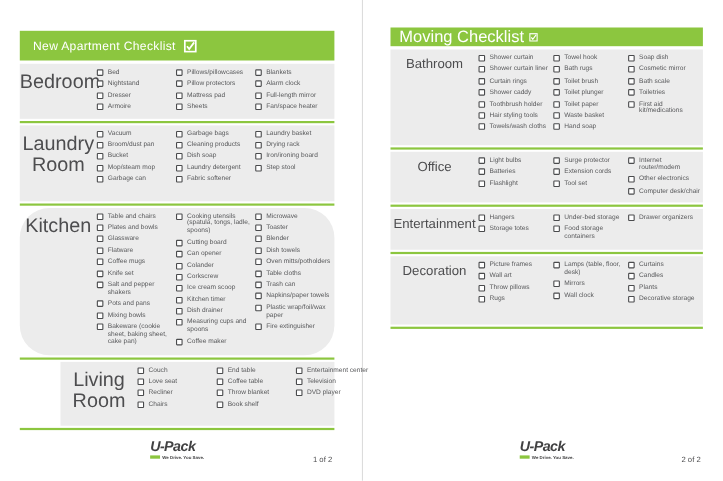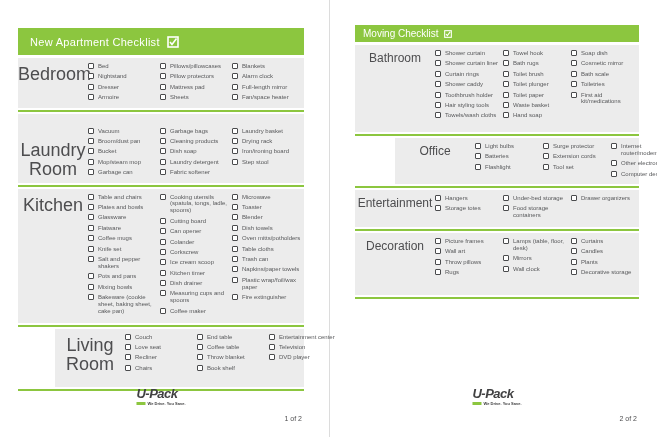--- a/index.html
+++ b/index.html
@@ -16,21 +16,21 @@
   }
   .page-gutter{position:absolute;left:329px;top:0;width:1px;height:437px;background:#dcdcdc;}
   .page{position:absolute;}
   .page1{left:18px;top:28px;width:286px;height:398px;}
   .page2{left:355px;top:25px;width:284px;height:401px;}
   .titlebar{
     background:var(--green);color:#fff;display:flex;align-items:center;gap:7px;
     margin-bottom:3px;
   }
   .page1 .titlebar{height:27px;font-size:11px;padding-left:12px;letter-spacing:.3px;}
-  .page2 .titlebar{height:17px;font-size:10px;padding-left:8px;gap:5px;text-align:right;}
+  .page2 .titlebar{height:17px;font-size:15px;padding-left:8px;gap:5px;text-align:right;}
   .titlebar svg{display:block;}
   .section{background:var(--section-bg);display:flex;padding:5px 0 3px 0;}
   .sec-divider{height:2px;background:var(--green);margin:2px 0;}
   .sec-label{
     color:var(--label);text-align:center;line-height:1.08;padding-top:2px;flex-shrink:0;
   }
   .page1 .sec-label{width:70px;font-size:18px;}
   .page2 .sec-label{width:80px;font-size:12px;}
   .cols{display:flex;flex:1;}
   .col{display:flex;flex-direction:column;}
@@ -39,30 +39,30 @@
   .page2 .col{width:68px;}
   .page2 .col:last-child{flex:1;}
   .item{display:flex;align-items:flex-start;gap:4px;margin-bottom:3.5px;}
   .cb{
     width:6px;height:6px;border:1px solid #4a4b4d;background:#fff;border-radius:1px;
     flex-shrink:0;margin-top:0;
   }
   .item-label{font-size:6px;line-height:1.15;color:var(--text);padding-right:2px;}
   
   .section-bedroom{min-height:49px;}
-  .section-laundry-room{min-height:69px;align-items:flex-end;}
-  .section-kitchen{min-height:134px;}
+  .section-laundry-room{min-height:69px;}
+  .section-kitchen{min-height:134px;border-radius:27px;}
   .section-living-room{min-height:58px;margin-left:37px;}
   .section-bathroom{min-height:87px;}
-  .section-office{min-height:43px;margin-left:40px;}
+  .section-office{min-height:43px;}
   .section-organization{min-height:37px;}
   .section-decoration{min-height:62px;}
   .footer{position:absolute;left:0;right:0;bottom:0;height:24px;}
   .logo{
-    position:absolute;left:50%;transform:translateX(-50%);bottom:20px;
+    position:absolute;left:50%;transform:translateX(-50%);bottom:8px;
     text-align:left;color:#414142;
   }
   .logo-text{
     font-size:13px;font-weight:bold;font-style:italic;letter-spacing:-0.5px;line-height:1;
   }
   .logo-sub{display:flex;align-items:center;gap:2px;margin-top:1px;}
   .logo-bar{width:9px;height:3px;background:var(--green);display:inline-block;}
   .logo-tag{font-size:4px;font-weight:bold;color:#414142;white-space:nowrap;}
   .page-num{position:absolute;right:2px;bottom:4px;font-size:7px;color:var(--label);}
 </style>

